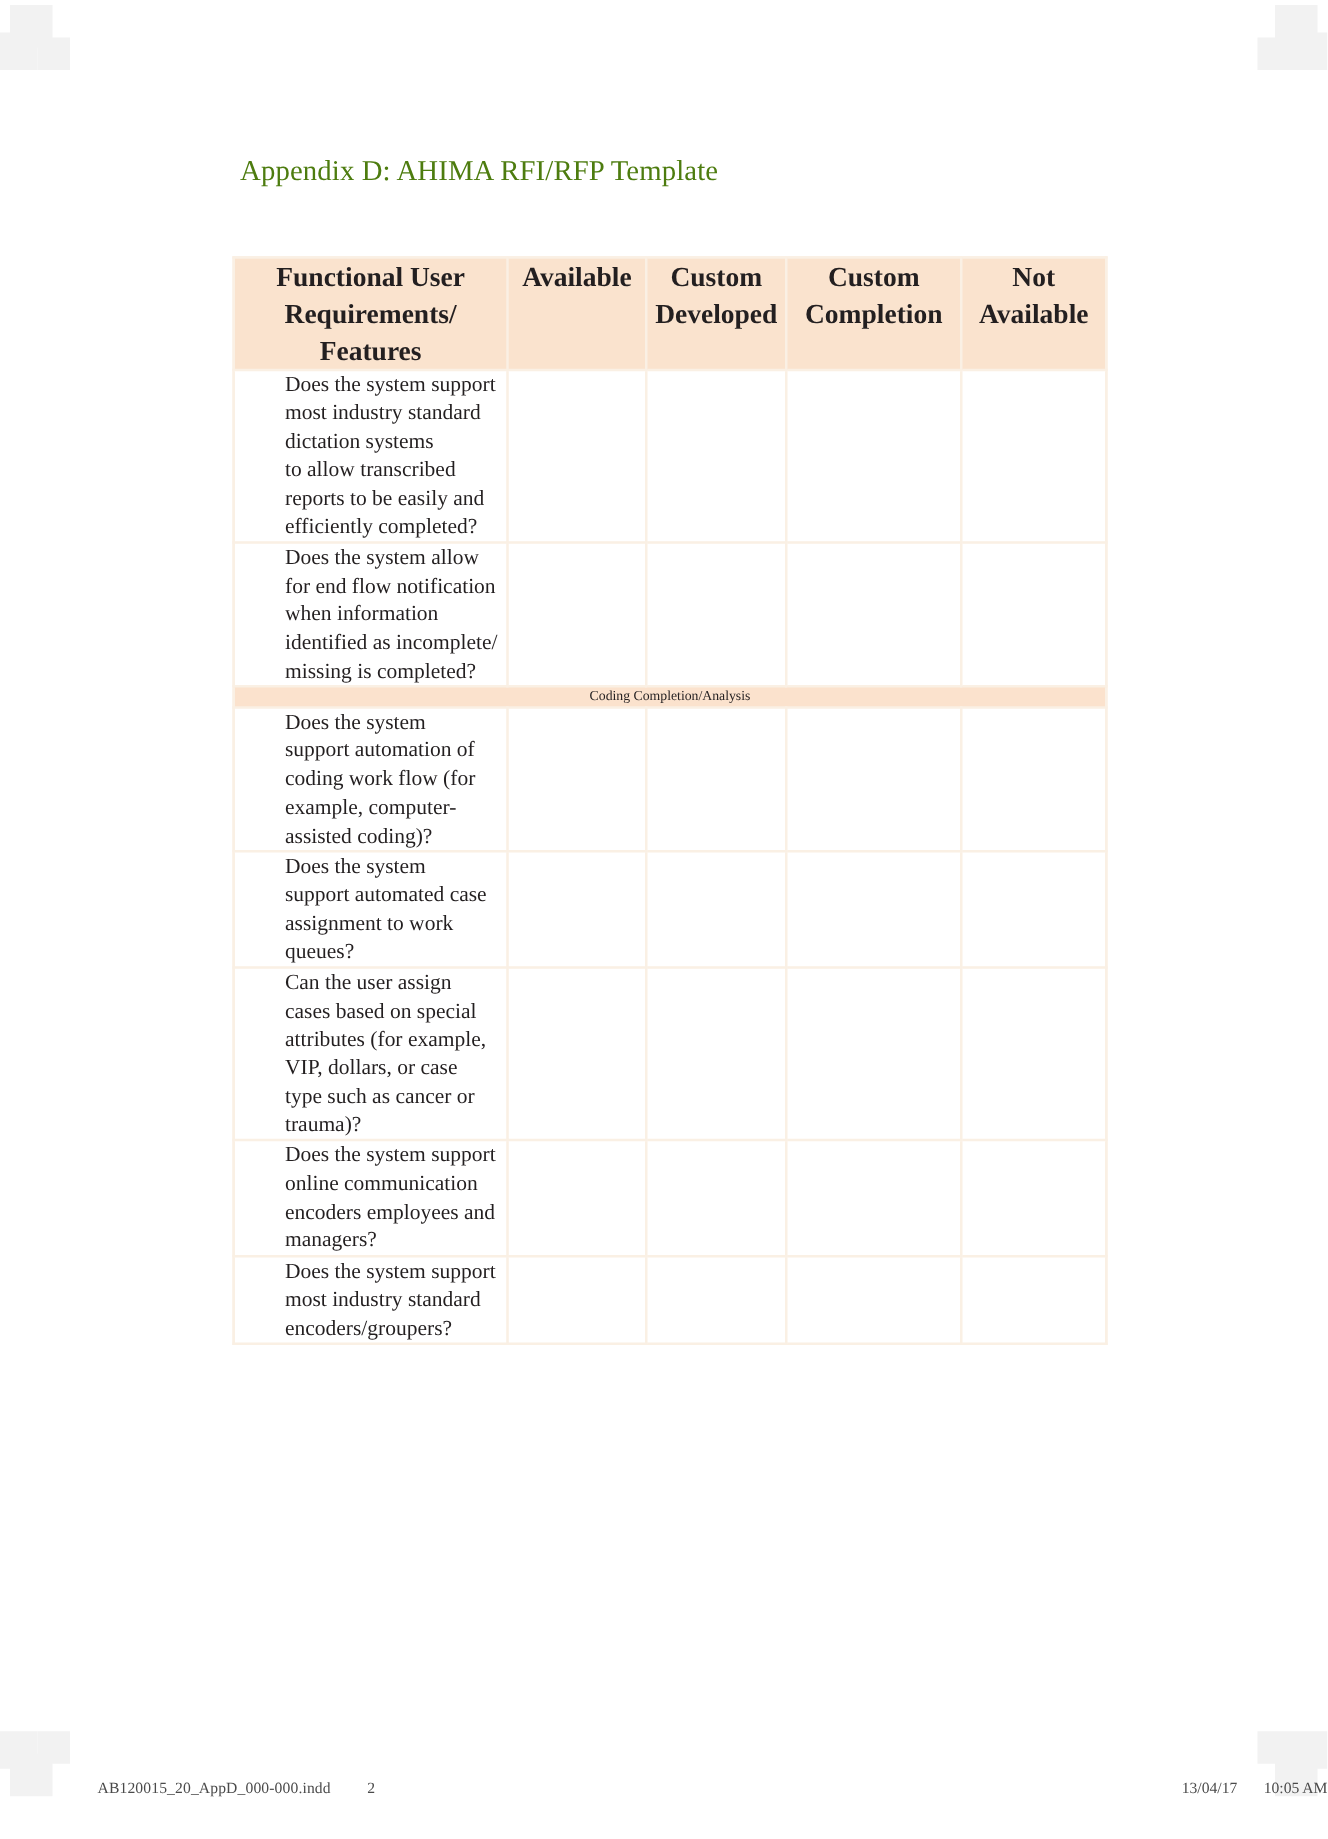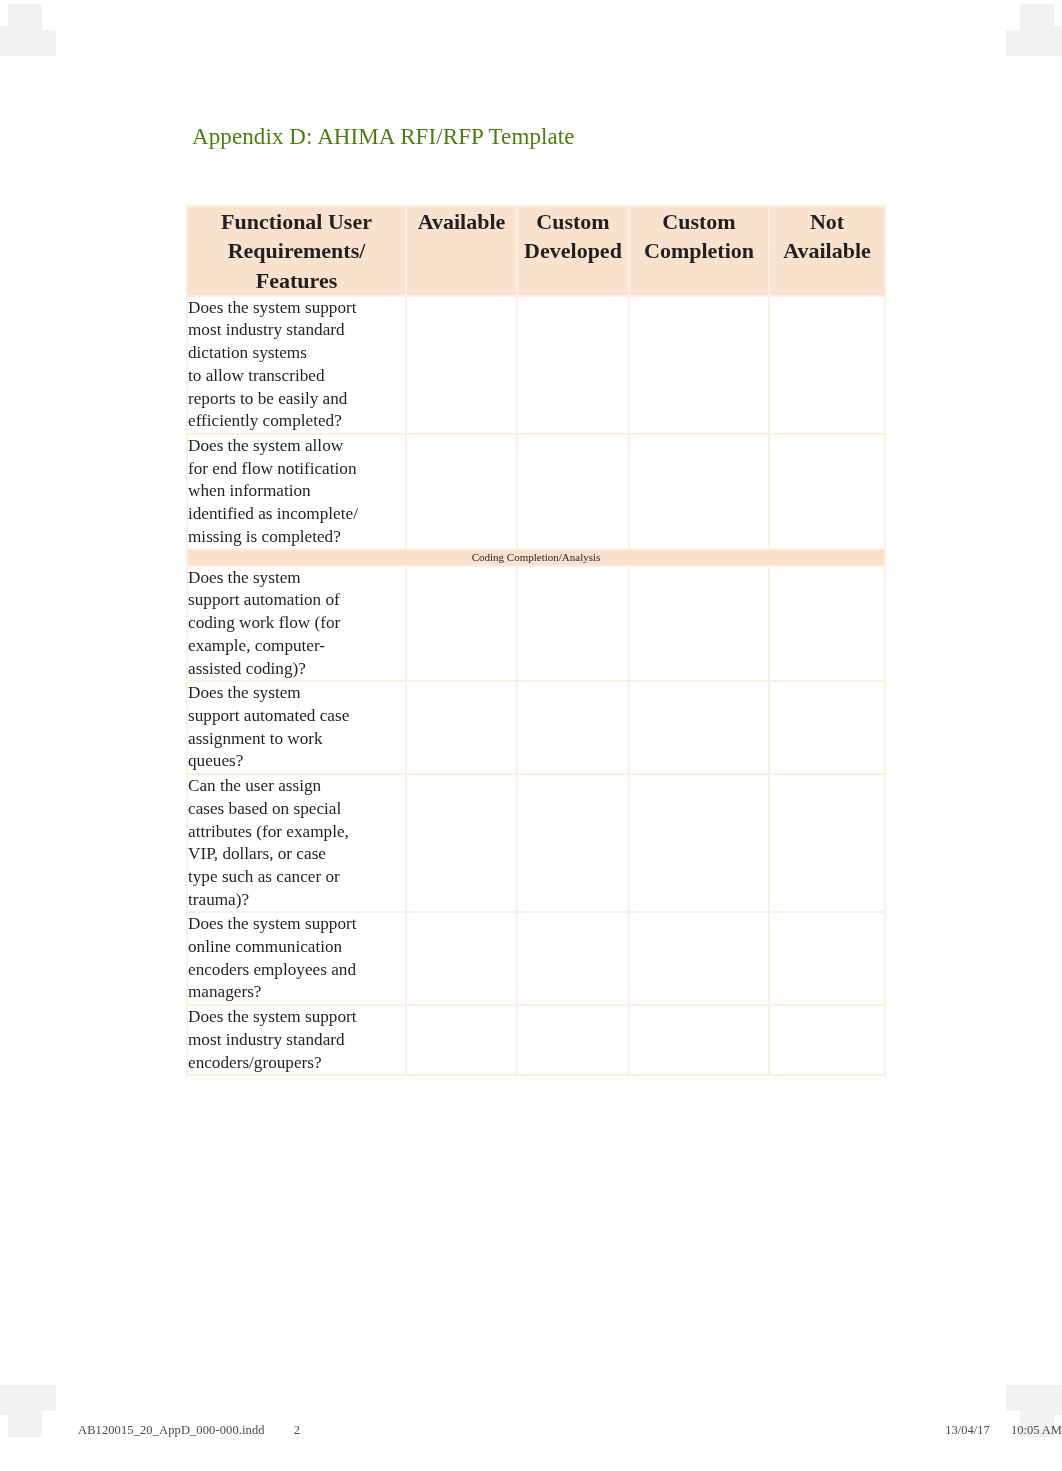--- a/index.html
+++ b/index.html
@@ -92,21 +92,21 @@
 
   
   .q-cell {
     background: #ffffff;
     font-size: 17.2px;
     line-height: 1.32;
     color: #231f20;
     padding: 9px 12px 10px 15px;
     text-align: left;
   }
-  .q-cell .qtext { display: block; }
+  .q-cell .qtext { display: block; padding-left: 40px; }
   .ans-cell {
     background: #ffffff;
   }
 
   
   .footer {
     position: absolute;
     left: 0;
     bottom: 11px;
     width: 1062px;

